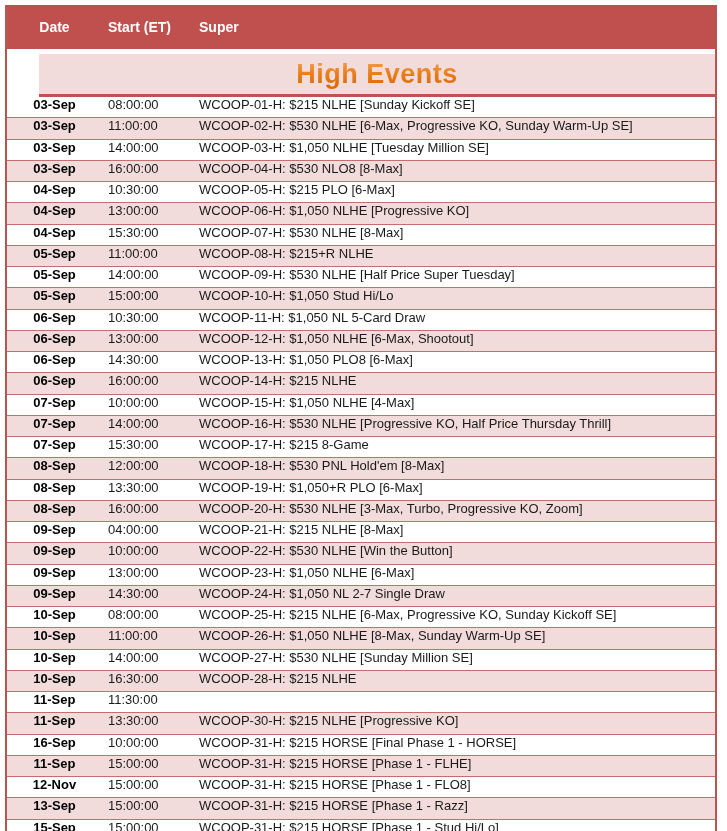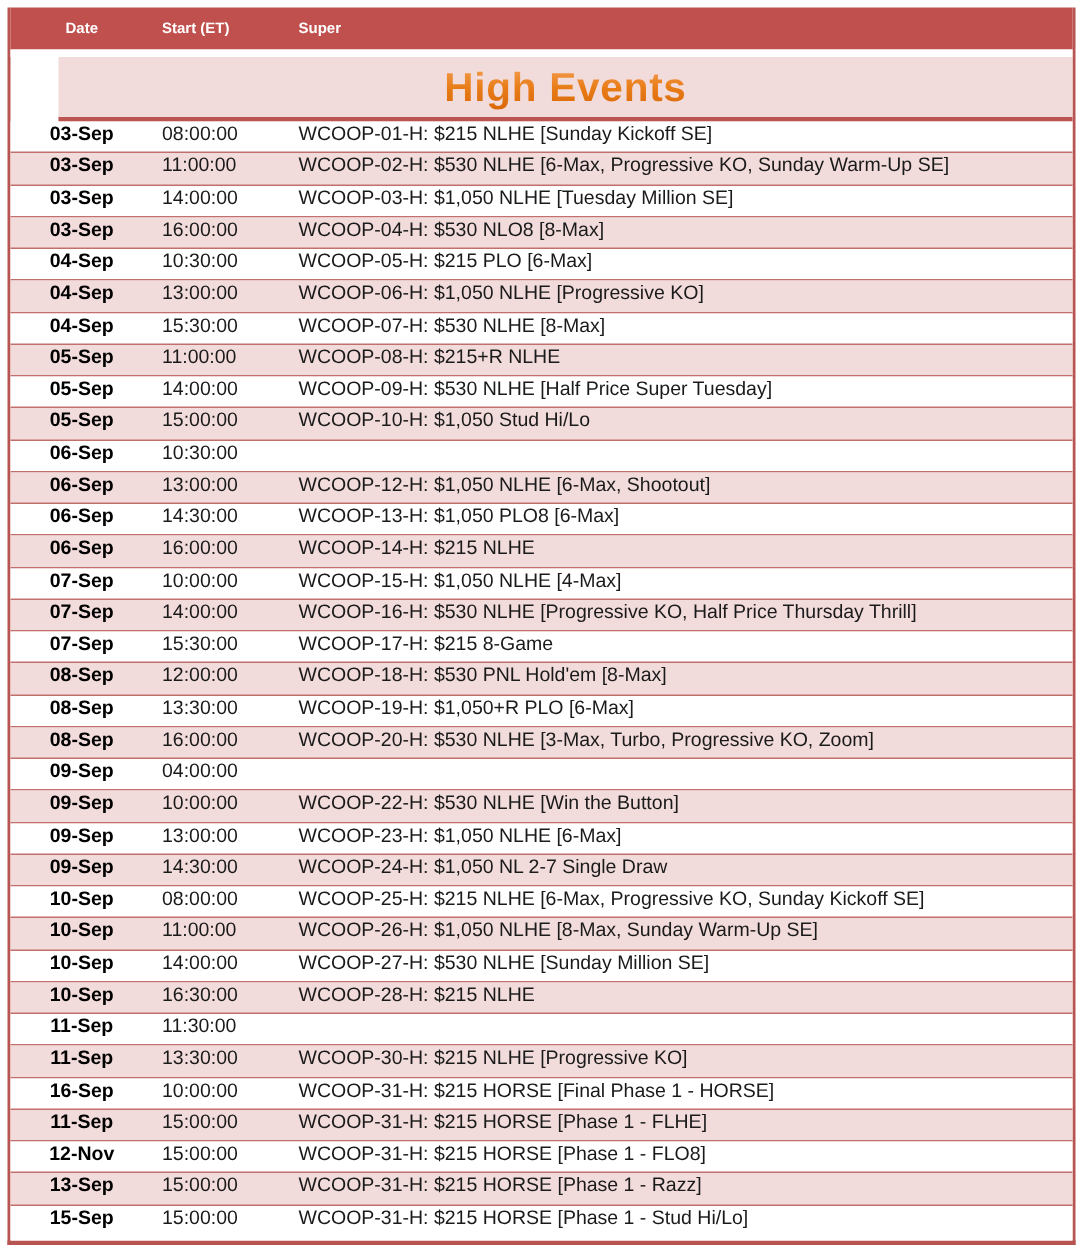--- a/index.html
+++ b/index.html
@@ -18,24 +18,24 @@
     width: 712px;
     box-sizing: border-box;
     border-left: 2px solid #b85451;
     border-right: 2px solid #b85451;
     border-bottom: 3px solid #b85451;
     background: #ffffff;
   }
   .thead {
     display: flex;
     align-items: center;
-    height: 28px;
+    height: 44px;
     background: #c0504d;
     color: #ffffff;
-    font-size: 10px;
+    font-size: 14px;
     font-weight: bold;
   }
   .section-gap {
     height: 5px;
     background: #ffffff;
   }
   .title-row {
     height: 40px;
     background: #f2dcdb;
     border-bottom: 3px solid #bb5552;
@@ -151,20 +151,21 @@
     <span class="c3 name">WCOOP-09-H: $530 NLHE [Half Price Super Tuesday]</span>
   </div>
       <div class="row alt">
     <span class="c1 date">05-Sep</span>
     <span class="c2 time">15:00:00</span>
     <span class="c3 name">WCOOP-10-H: $1,050 Stud Hi/Lo</span>
   </div>
       <div class="row">
     <span class="c1 date">06-Sep</span>
     <span class="c2 time">10:30:00</span>
+    <span class="c3 name">WCOOP-11-H: $1,050 NL 5-Card Draw</span>
   </div>
       <div class="row alt">
     <span class="c1 date">06-Sep</span>
     <span class="c2 time">13:00:00</span>
     <span class="c3 name">WCOOP-12-H: $1,050 NLHE [6-Max, Shootout]</span>
   </div>
       <div class="row">
     <span class="c1 date">06-Sep</span>
     <span class="c2 time">14:30:00</span>
     <span class="c3 name">WCOOP-13-H: $1,050 PLO8 [6-Max]</span>
@@ -200,20 +201,21 @@
     <span class="c3 name">WCOOP-19-H: $1,050+R PLO [6-Max]</span>
   </div>
       <div class="row alt">
     <span class="c1 date">08-Sep</span>
     <span class="c2 time">16:00:00</span>
     <span class="c3 name">WCOOP-20-H: $530 NLHE [3-Max, Turbo, Progressive KO, Zoom]</span>
   </div>
       <div class="row">
     <span class="c1 date">09-Sep</span>
     <span class="c2 time">04:00:00</span>
+    <span class="c3 name">WCOOP-21-H: $215 NLHE [8-Max]</span>
   </div>
       <div class="row alt">
     <span class="c1 date">09-Sep</span>
     <span class="c2 time">10:00:00</span>
     <span class="c3 name">WCOOP-22-H: $530 NLHE [Win the Button]</span>
   </div>
       <div class="row">
     <span class="c1 date">09-Sep</span>
     <span class="c2 time">13:00:00</span>
     <span class="c3 name">WCOOP-23-H: $1,050 NLHE [6-Max]</span>

